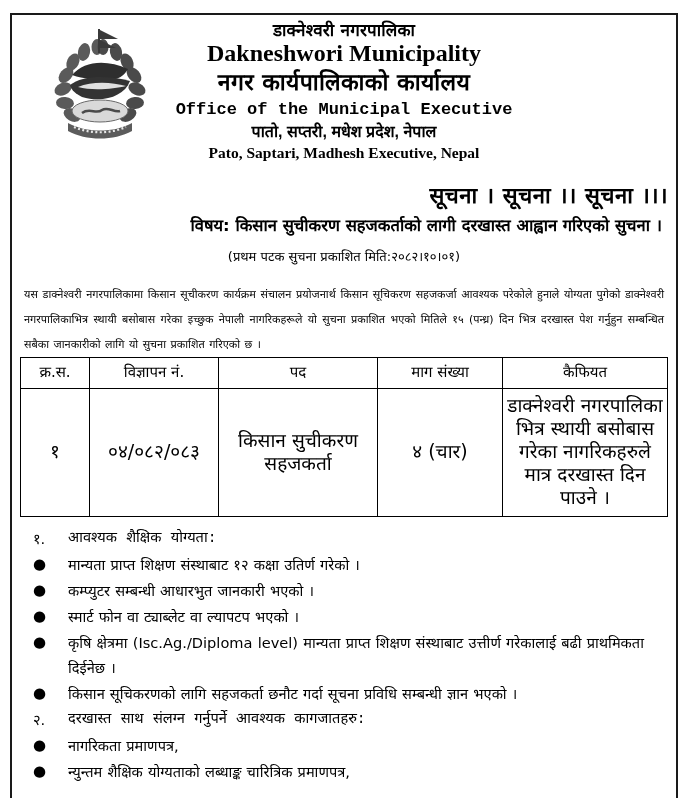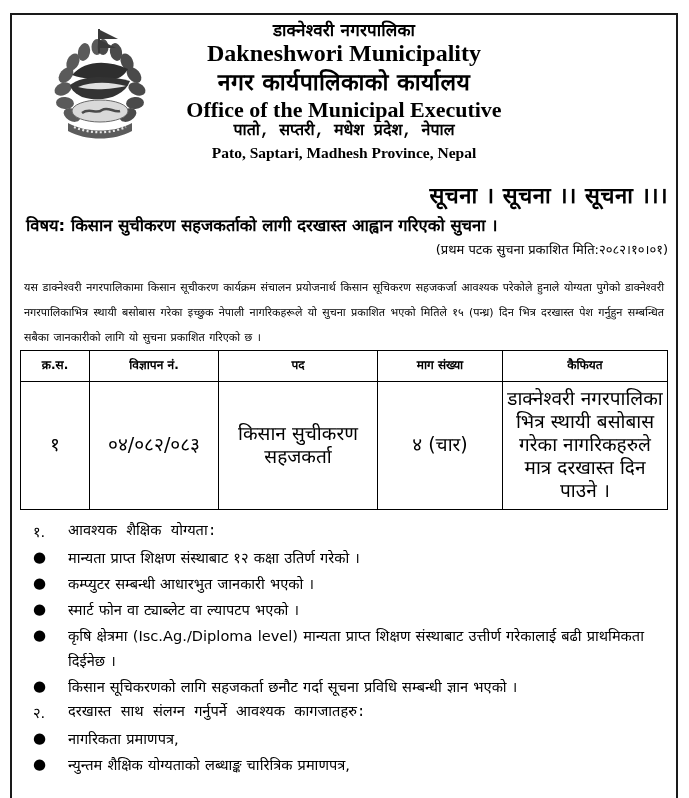--- a/index.html
+++ b/index.html
@@ -65,27 +65,27 @@
     line-height: 25px;
   }
   .office-np {
     font-family: "DejaVu Sans", sans-serif;
     font-weight: bold;
     font-size: 23px;
     line-height: 33px;
     letter-spacing: 0.3px;
   }
   .office-en {
-    font-family: Liberation Serif, serif;
-    font-weight: bold;
-    font-size: 22px;
+    font-family: Liberation Mono, monospace;
+    font-weight: bold;
+    font-size: 17px;
     line-height: 22px;
   }
   .addr-np {
-    font-family: Liberation Mono, monospace;
+    font-family: Liberation Sans, sans-serif;
     font-weight: bold;
     font-size: 16px;
     line-height: 21px;
   }
   .addr-en {
     font-family: "Liberation Serif", serif;
     font-weight: bold;
     font-size: 15.5px;
     line-height: 21px;
   }
@@ -94,34 +94,34 @@
   .notice-title {
     text-align: right;
     font-family: "DejaVu Sans", sans-serif;
     font-weight: bold;
     font-size: 22px;
     line-height: 30px;
     margin-top: 10px;
     letter-spacing: 0.5px;
   }
   .subject {
-    text-align: left;
+    text-align: right;
     font-family: "DejaVu Sans", sans-serif;
     font-weight: bold;
     font-size: 16.5px;
     line-height: 24px;
     margin-top: 3px;
     padding: 0 6px;
   }
   .pubdate {
-    text-align: right;
+    text-align: center;
     font-family: "DejaVu Sans", sans-serif;
     font-size: 13px;
     line-height: 19px;
-    margin-top: 2px;
+    margin-top: 9px;
   }
 
   
   .body-para {
     font-family: "DejaVu Sans", sans-serif;
     font-size: 11px;
     line-height: 25px;
     text-align: justify;
     text-align-last: left;
     margin-top: 16px;
@@ -146,22 +146,22 @@
     border-collapse: collapse;
     table-layout: fixed;
     font-family: "DejaVu Sans", sans-serif;
   }
   .tbl th, .tbl td {
     border: 1.5px solid #000000;
     text-align: center;
     vertical-align: middle;
   }
   .tbl th {
-    font-size: 12px;
-    font-weight: bold;
+    font-size: 15px;
+    font-weight: normal;
     padding: 4px 2px 5px 2px;
     line-height: 21px;
   }
   .tbl td {
     font-size: 19px;
     padding: 5px 4px 7px 4px;
     line-height: 23px;
   }
   .col-sn    { width: 64px; }
   .col-adno  { width: 124px; }
@@ -249,21 +249,21 @@
             <path d="M24 100 C42 110, 70 110, 88 100 L88 108 C70 118, 42 118, 24 108 Z" fill="#5c5c5c"></path>
             <path d="M30 104 C46 111, 66 111, 82 104" stroke="#e8e8e8" stroke-width="2.2" fill="none" stroke-dasharray="2,2.4"></path>
           </svg>
         </div>
 
         <div class="org-np">डाक्नेश्वरी नगरपालिका</div>
         <div class="org-en">Dakneshwori Municipality</div>
         <div class="office-np">नगर कार्यपालिकाको कार्यालय</div>
         <div class="office-en">Office of the Municipal Executive</div>
         <div class="addr-np">पातो, सप्तरी, मधेश प्रदेश, नेपाल</div>
-        <div class="addr-en">Pato, Saptari, Madhesh Province, Nepal</div>
+        <div class="addr-en">Pato, Saptari, Madhesh Executive, Nepal</div>
       </div>
 
       <div class="notice-title">सूचना । सूचना ।। सूचना ।।।</div>
       <div class="subject">विषय: किसान सुचीकरण सहजकर्ताको लागी दरखास्त आह्वान गरिएको सुचना ।</div>
       <div class="pubdate">(प्रथम पटक सुचना प्रकाशित मिति:२०८२।१०।०१)</div>
 
       <div class="body-para">यस डाक्नेश्वरी नगरपालिकामा किसान सूचीकरण कार्यक्रम संचालन प्रयोजनार्थ किसान सूचिकरण सहजकर्जा आवश्यक परेकोले हुनाले योग्यता पुगेको डाक्नेश्वरी नगरपालिकाभित्र स्थायी बसोबास गरेका इच्छुक नेपाली नागरिकहरूले यो सुचना प्रकाशित भएको मितिले १५ (पन्ध्र) दिन भित्र दरखास्त पेश गर्नुहुन सम्बन्धित सबैका जानकारीको लागि यो सुचना प्रकाशित गरिएको छ ।</div>
 
 
       <table class="tbl">

